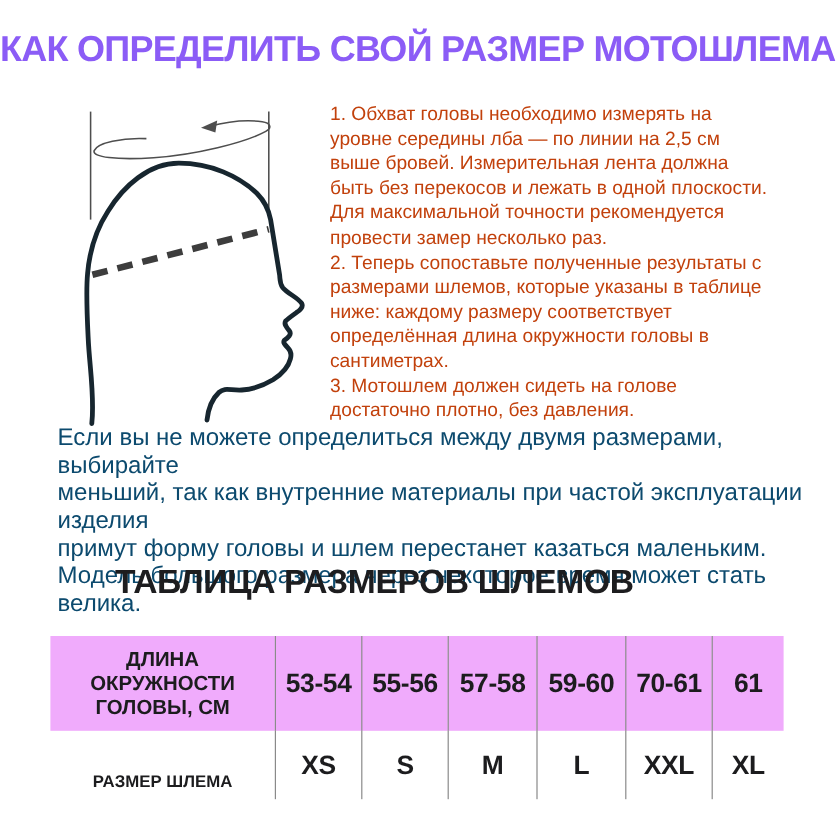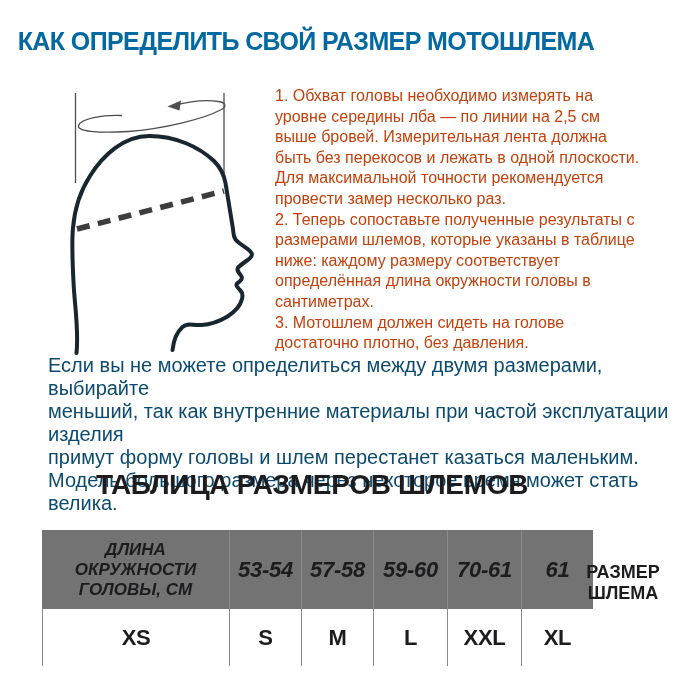--- a/index.html
+++ b/index.html
@@ -2,22 +2,22 @@
 <html><head>
 <meta charset="utf-8">
 <style>
   html,body{margin:0;padding:0;background:#ffffff;}
   .page{
     position:relative;width:700px;height:700px;background:#ffffff;overflow:hidden;
     font-family:"Liberation Sans",sans-serif;color:#1c1c1e;
   }
   .main-title{
     position:absolute;top:24px;left:0;width:612px;margin:0;
-    text-align:center;font-weight:bold;font-size:25px;line-height:35px;
-    letter-spacing:-0.6px;color:#0369a1;white-space:nowrap;
+    text-align:center;font-weight:bold;font-size:30px;line-height:35px;
+    letter-spacing:-0.6px;color:#8b5cf6;white-space:nowrap;
   }
   .diagram{position:absolute;left:30px;top:70px;}
   .instructions{
     position:absolute;left:275px;top:86px;width:424px;
     font-size:16px;line-height:20.6px;color:#c2410c;
   }
   .instructions p{margin:0;white-space:pre-line;}
   .note{
     position:absolute;left:48px;top:354px;width:640px;
     font-size:20px;line-height:23px;color:#0c4a6e;white-space:pre-line;
@@ -31,23 +31,23 @@
     position:absolute;left:42px;top:530px;
     display:grid;
     grid-template-columns:187px 72px 72px 74px 74px 72px 60px;
     grid-template-rows:79px 57px;
   }
   .cell{
     display:flex;align-items:center;justify-content:center;
     text-align:center;color:#1c1c1e;
   }
   .cell.div{border-left:1px solid #8a8a8a;}
-  .cell.gray{background:#737373;font-style:italic;}
+  .cell.gray{background:#f0abfc;}
   .cell.hdr{font-weight:bold;font-size:17px;line-height:20px;white-space:pre-line;}
-  .cell.lbl{font-weight:bold;font-size:18px;margin-top:27px;}
+  .cell.lbl{font-weight:bold;font-size:14px;margin-top:27px;}
   .cell.num{font-weight:bold;font-size:22px;letter-spacing:-0.3px;}
 </style>
 </head>
 <body>
 
 <div class="page">
 
   <h1 class="main-title">КАК ОПРЕДЕЛИТЬ СВОЙ РАЗМЕР МОТОШЛЕМА</h1>
 
   <svg class="diagram" width="250" height="295" viewBox="30 70 250 295">
@@ -108,20 +108,21 @@
 Модель большого размера через некоторое время может стать велика.</div>
 
   <h2 class="table-title">ТАБЛИЦА РАЗМЕРОВ ШЛЕМОВ</h2>
 
   <div class="size-table">
 
     <div class="cell gray hdr">ДЛИНА
 ОКРУЖНОСТИ
 ГОЛОВЫ, СМ</div>
     <div class="cell gray num div">53-54</div>
+    <div class="cell gray num div">55-56</div>
     <div class="cell gray num div">57-58</div>
     <div class="cell gray num div">59-60</div>
     <div class="cell gray num div">70-61</div>
     <div class="cell gray num div">61</div>
 
     <div class="cell lbl">РАЗМЕР ШЛЕМА</div>
     <div class="cell num div">XS</div>
     <div class="cell num div">S</div>
     <div class="cell num div">M</div>
     <div class="cell num div">L</div>

